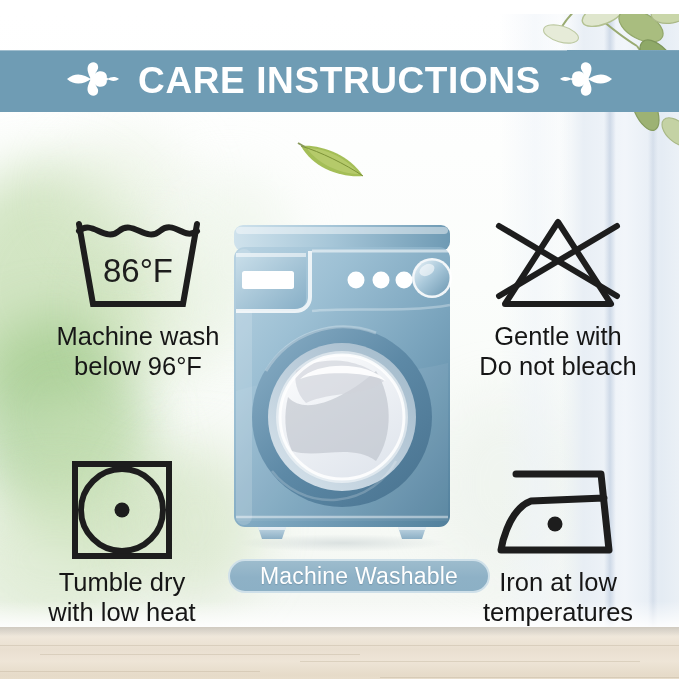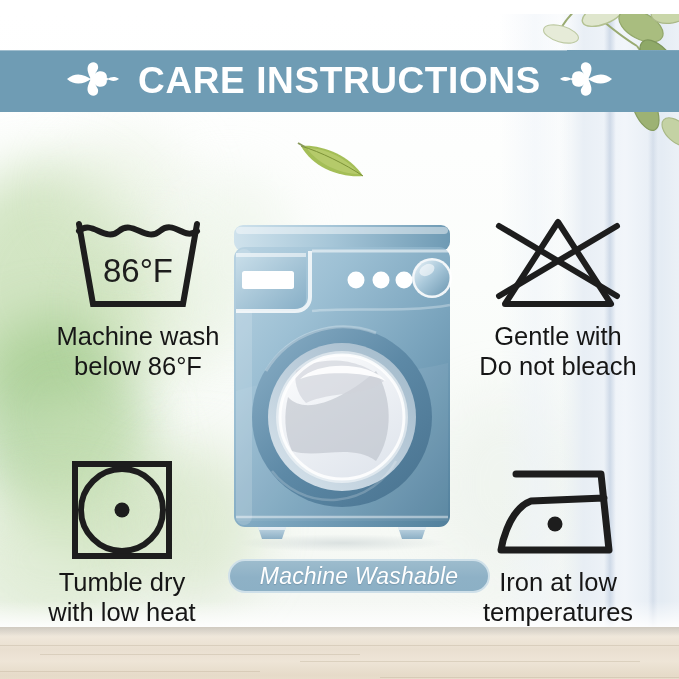--- a/index.html
+++ b/index.html
@@ -143,21 +143,20 @@
     position:absolute;
     left: 228px;
     top: 545px;
     width: 262px;
     height: 34px;
     border-radius: 17px;
     background: linear-gradient(180deg,#9dbccd 0%, #8eb1c6 55%, #8cb0c5 100%);
     border: 2px solid #cfe0e9;
     display:flex; align-items:center; justify-content:center;
     box-sizing:border-box;
-    font-style:italic;
   }
   .badge-label {
     color:#ffffff;
     font-size: 23px;
     letter-spacing:.2px;
     text-shadow: 0 1px 1px rgba(80,110,130,.35);
   }
 </style>
 </head>
 <body>
@@ -250,21 +249,21 @@
     <div class="sym">
       <svg width="150" height="104" viewBox="0 0 150 104">
         <g fill="none" stroke="#1d1d1d" stroke-width="6" stroke-linecap="round">
           <path d="M16 12 L30 92 L120 92 L134 12"></path>
           <path d="M16 19 C29 7 42 31 56 19 C70 7 83 31 97 19 C111 7 121 29 134 19" stroke-width="6" stroke-linejoin="round"></path>
         </g>
         <text x="75" y="70" text-anchor="middle" font-family="Liberation Sans, sans-serif" font-size="33" fill="#1d1d1d">86°F</text>
       </svg>
     </div>
     <div class="cap">Machine wash
-below 86°F</div>
+below 96°F</div>
   </div>
 
   <div class="card" id="card-bleach">
     <div class="sym">
       <svg width="150" height="104" viewBox="0 0 150 104">
         <g fill="none" stroke="#1d1d1d" stroke-width="6" stroke-linecap="round" stroke-linejoin="round">
           <path d="M75 10 L128 92 L22 92 Z"></path>
           <path d="M16 14 L134 84"></path>
           <path d="M134 14 L16 84"></path>
         </g>

